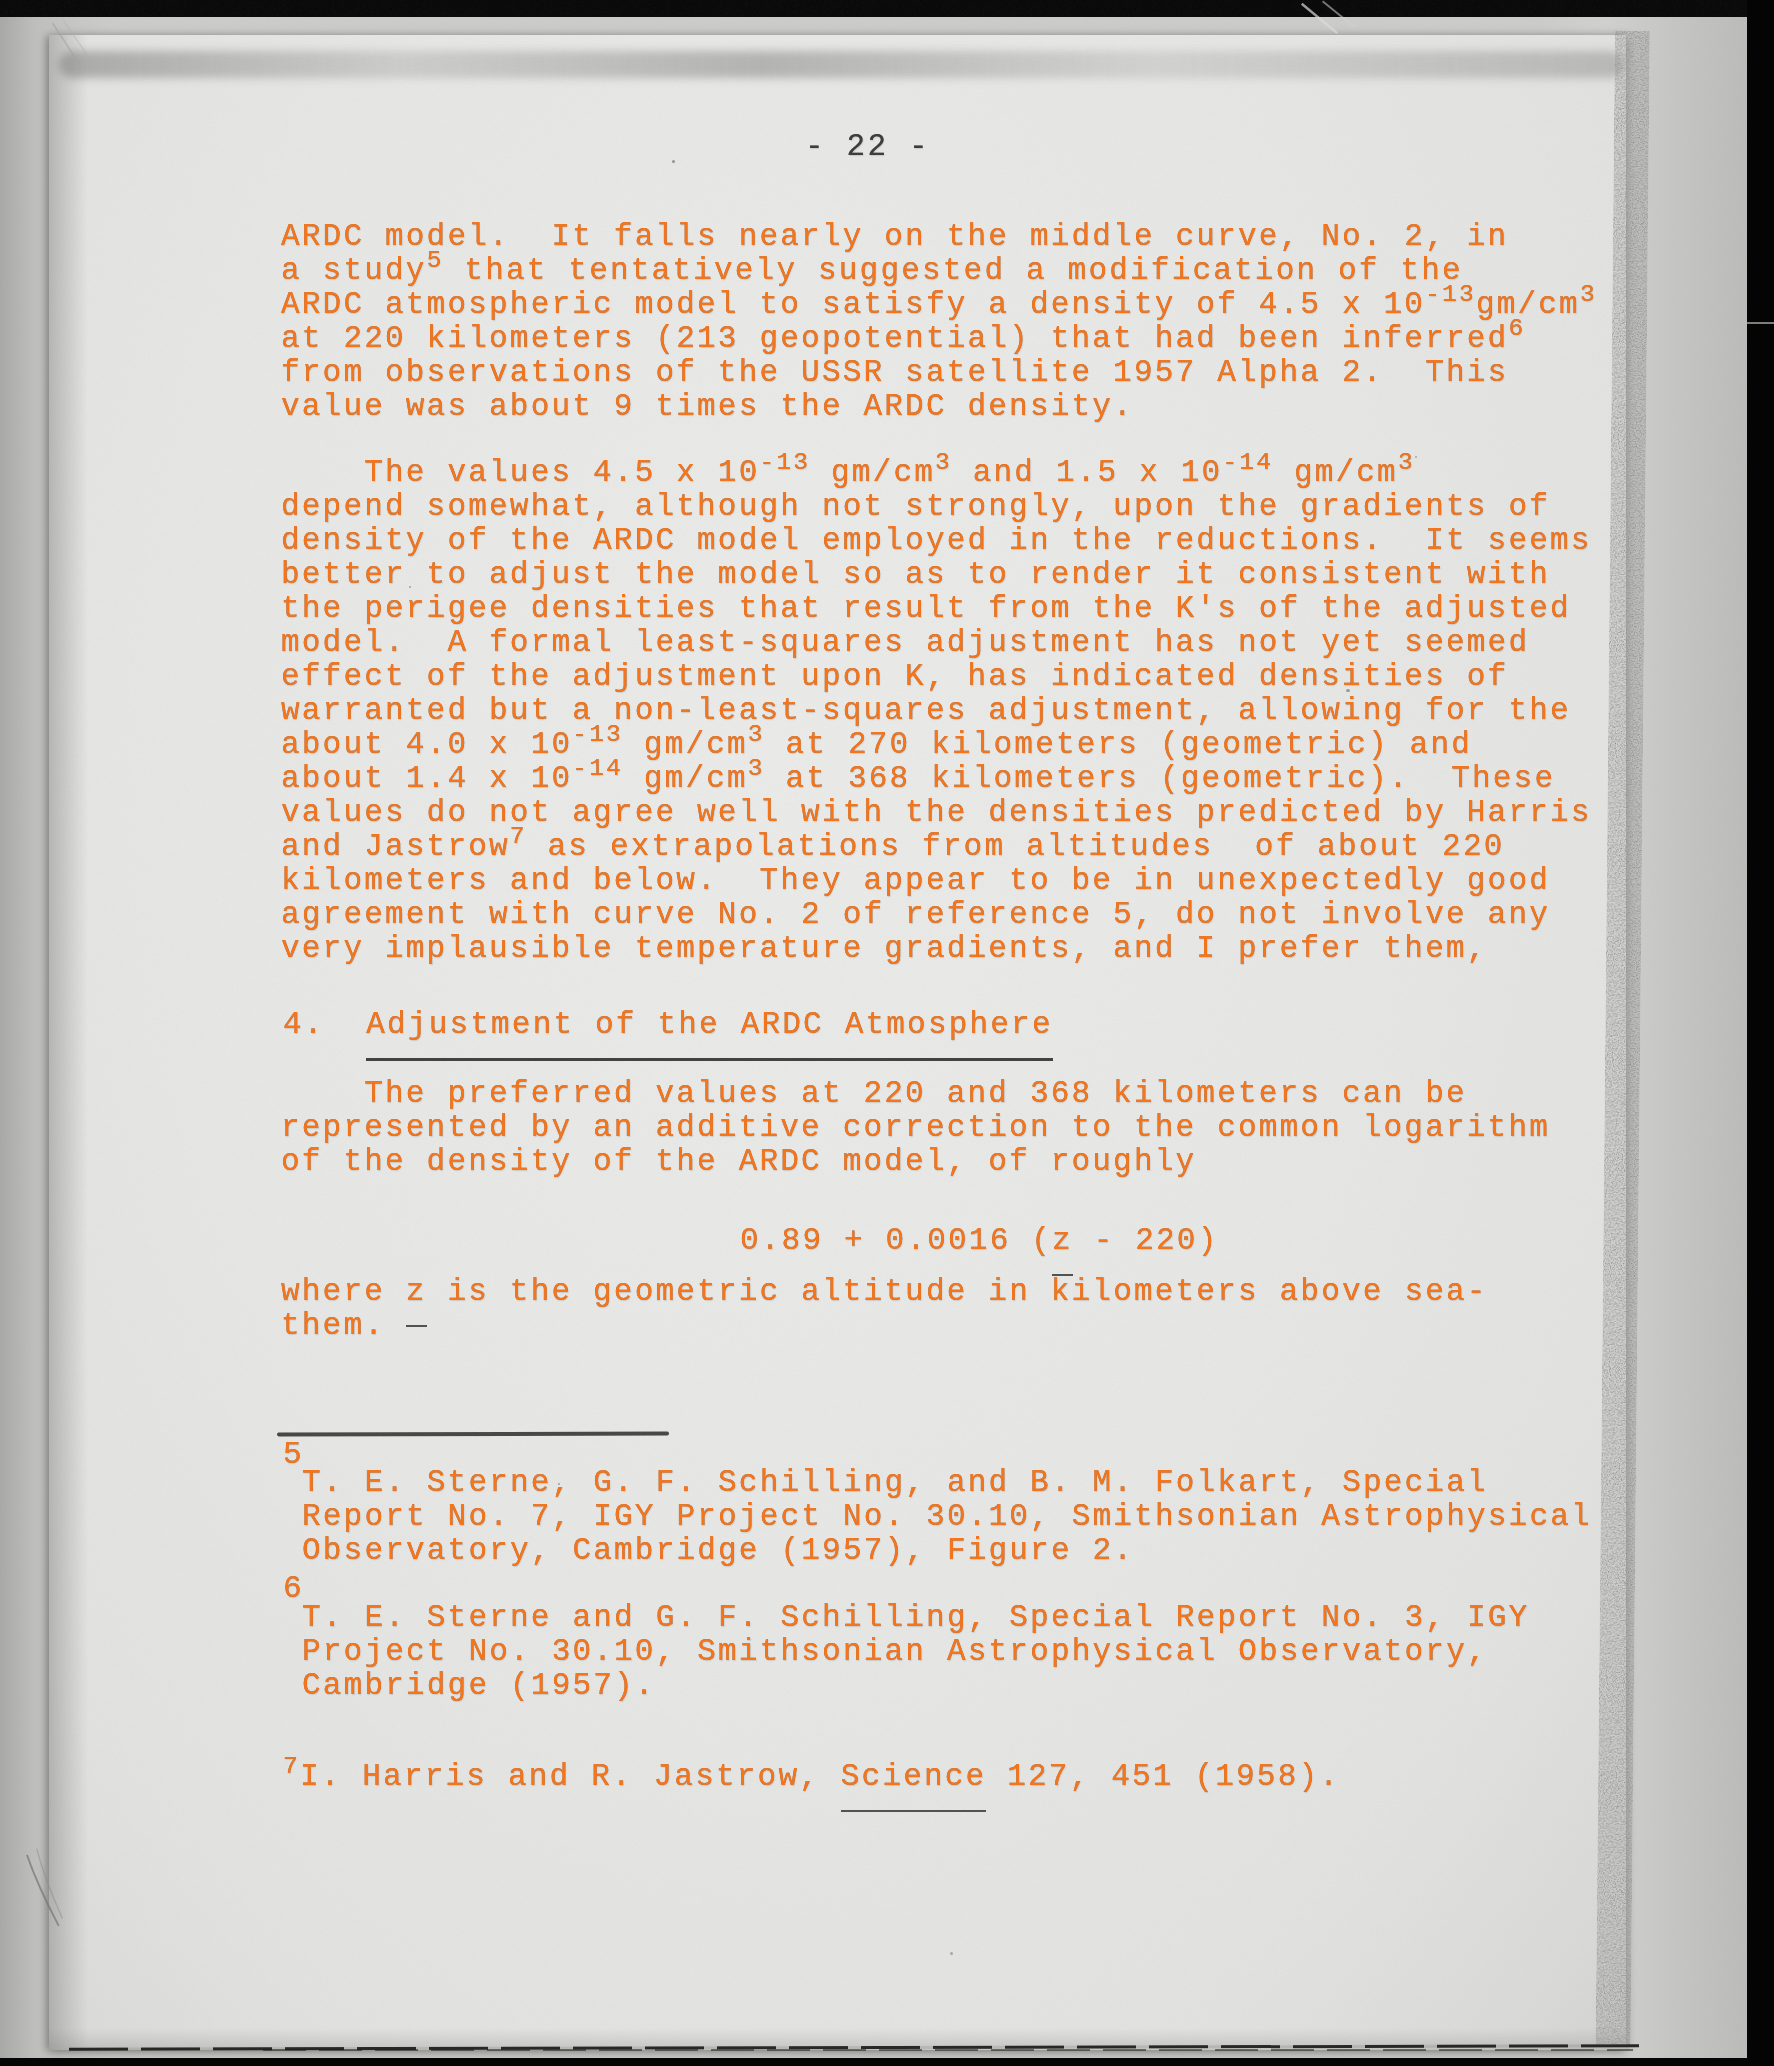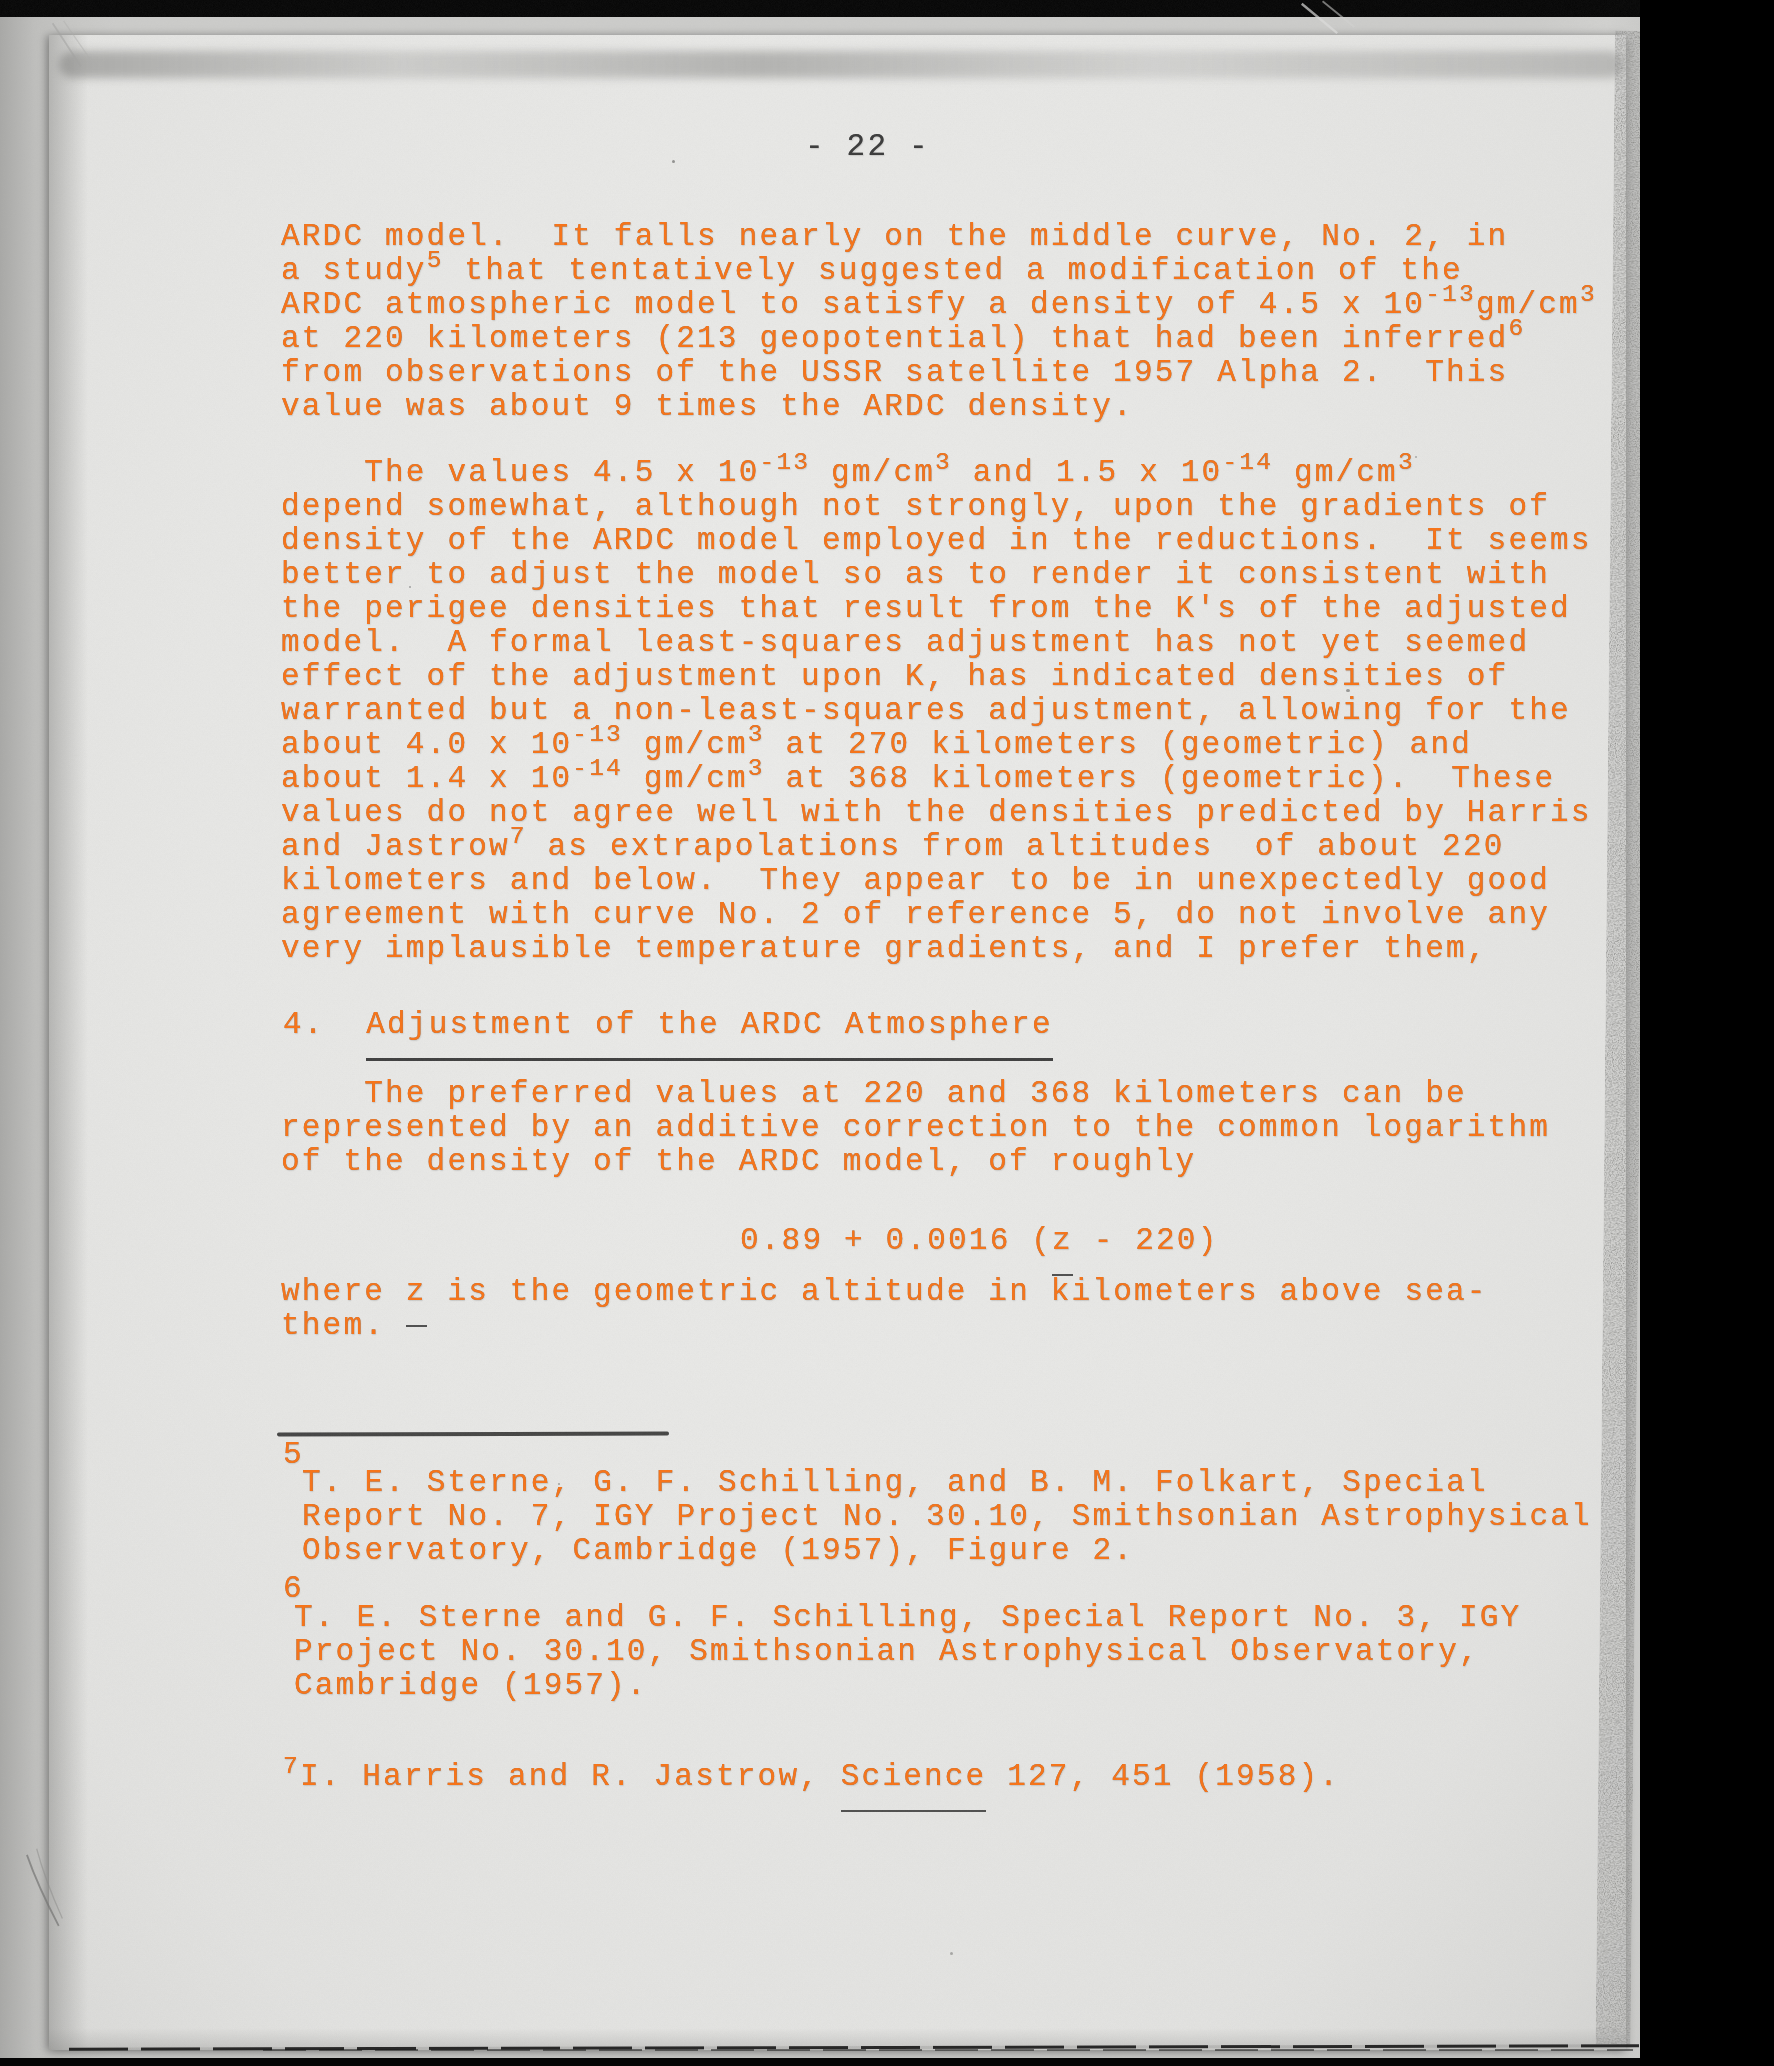--- a/index.html
+++ b/index.html
@@ -1,17 +1,17 @@
 <!DOCTYPE html>
 <html style="font-size:9.8px"><head>
 <meta charset="utf-8">
 <style>
   html,body{margin:0;padding:0;background:#000;}
   .screen{
-    position:relative;width:1640px;height:2066px;overflow:hidden;
+    position:relative;width:1774px;height:2066px;overflow:hidden;
     background:#070707;
     font-family:"Liberation Mono","DejaVu Sans Mono",monospace;
   }
   
   .bed{
     position:absolute;left:0;top:17px;width:1747px;height:2041px;
     background:linear-gradient(90deg,#a9a9a7 0px,#bfbfbd 34px,#c9c9c7 80px,#cdcdcb 116px,
       #cdcdcb 88%, #d2d2d0 92%, #c6c6c4 96%, #bcbcba 100%);
   }
   
@@ -51,21 +51,21 @@
   .para3{left:281px;top:1077px;}
   .equation{left:740px;top:1208px;margin-top:16px;}
   .para4{left:281px;top:1275px;}
   .fnrule{
     position:absolute;left:277px;top:1432px;width:392px;height:3.7px;
     background:#2d2d2d;border-radius:1.8px;opacity:.88;transform:rotate(-.12deg);
   }
   .fn5num{left:283px;top:1438px;}
   .fn5{left:302px;top:1466px;}
   .fn6num{left:283px;top:1572px;}
-  .fn6{left:294px;top:1601px;}
+  .fn6{left:302px;top:1601px;}
   .fn7{left:283px;top:1760px;}
   
   .grain{position:absolute;left:1615px;top:17px;width:35px;height:2041px;transform:rotate(.55deg);transform-origin:top center;}
   .band-top{position:absolute;left:0;top:0;width:1774px;height:18.4px;background:#050505;}
   .band-bottom{position:absolute;left:0;top:2058px;width:1774px;height:8.6px;background:#050505;}
   .band-right{position:absolute;left:1747px;top:0;width:27px;height:2066px;background:#040404;}
   .band-right .edge-scratch{
     position:absolute;left:0;top:322px;width:27px;height:2.4px;background:#b0b0ae;opacity:.7;
   }
   .bottom-edge{

